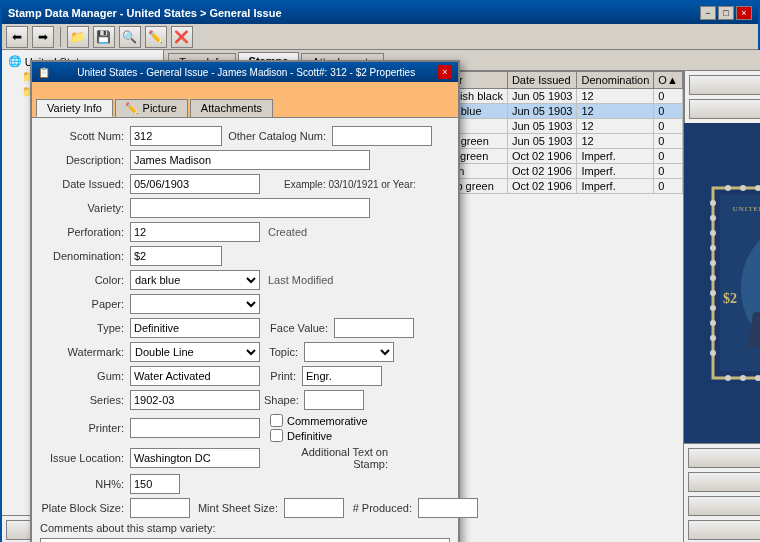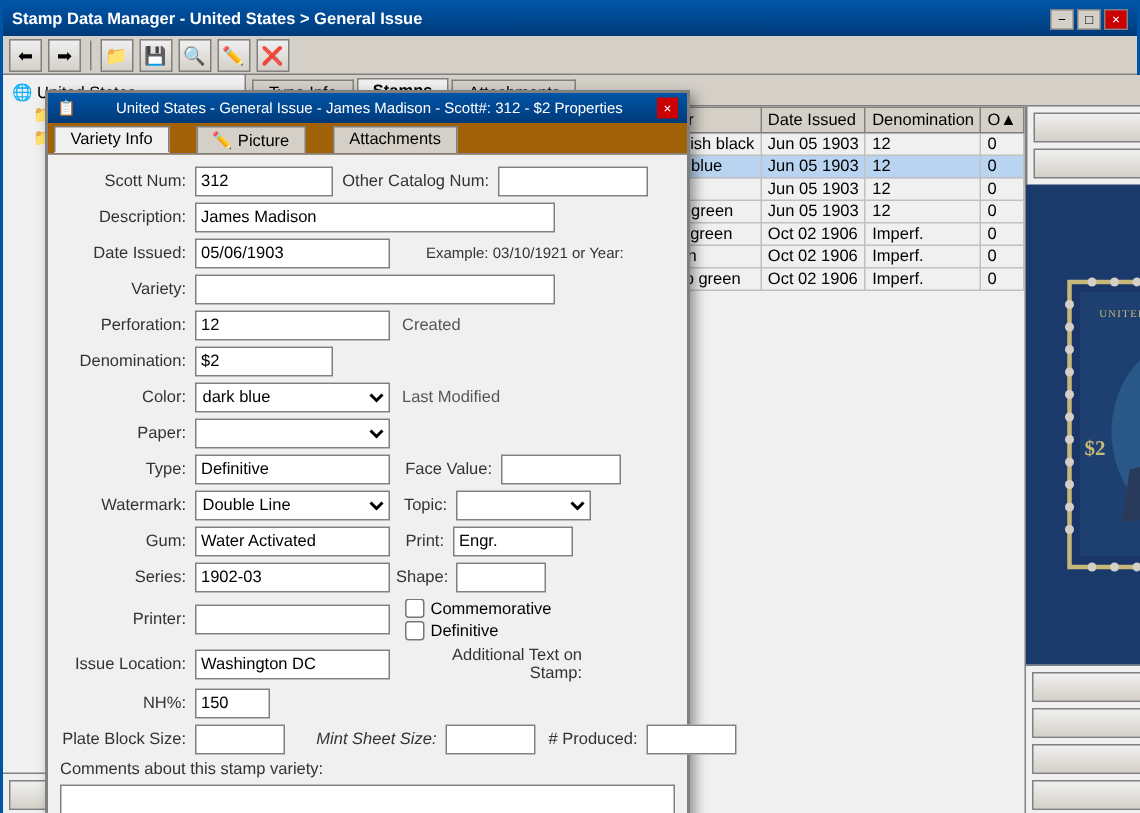--- a/index.html
+++ b/index.html
@@ -237,24 +237,23 @@
       color: white;
       display: flex;
       align-items: center;
       justify-content: center;
       font-size: 9px;
       cursor: pointer;
     }
 
     .dialog-tab-bar {
       display: flex;
-      background: #a16207;
-      padding: 2px 4px 0;
+      background: #fdba74;
+      padding: 17px 4px 0;
       border-bottom: 1px solid #808080;
-      gap: 16px;
     }
 
     .dialog-tab {
       padding: 2px 10px;
       border: 1px solid #808080;
       border-bottom: none;
       background: #d4d0c8;
       cursor: pointer;
       font-size: 11px;
       margin-right: 2px;
@@ -745,21 +744,21 @@
     
     <div class="form-row">
       <span class="form-label">NH%:</span>
       <input class="form-input" style="width: 50px;" value="150">
     </div>
 
     
     <div class="form-row">
       <span class="form-label">Plate Block Size:</span>
       <input class="form-input" style="width: 60px;" value="">
-      <span class="form-label" style="width:90px; margin-left:17px;font-style:italic;">Mint Sheet Size:</span>
+      <span class="form-label" style="width:90px; margin-left:4px;">Mint Sheet Size:</span>
       <input class="form-input" style="width: 60px;" value="">
       <span class="form-label" style="width:70px; margin-left:4px;"># Produced:</span>
       <input class="form-input" style="width: 60px;" value="">
     </div>
 
     
     <div class="form-row">
       <span class="form-label" style="text-align:center; width:auto;">Comments about this stamp variety:</span>
     </div>
     <textarea style="width: 100%; height: 32px; border: 1px solid rgb(128, 128, 128); font-size: 11px; resize: none;"></textarea>

